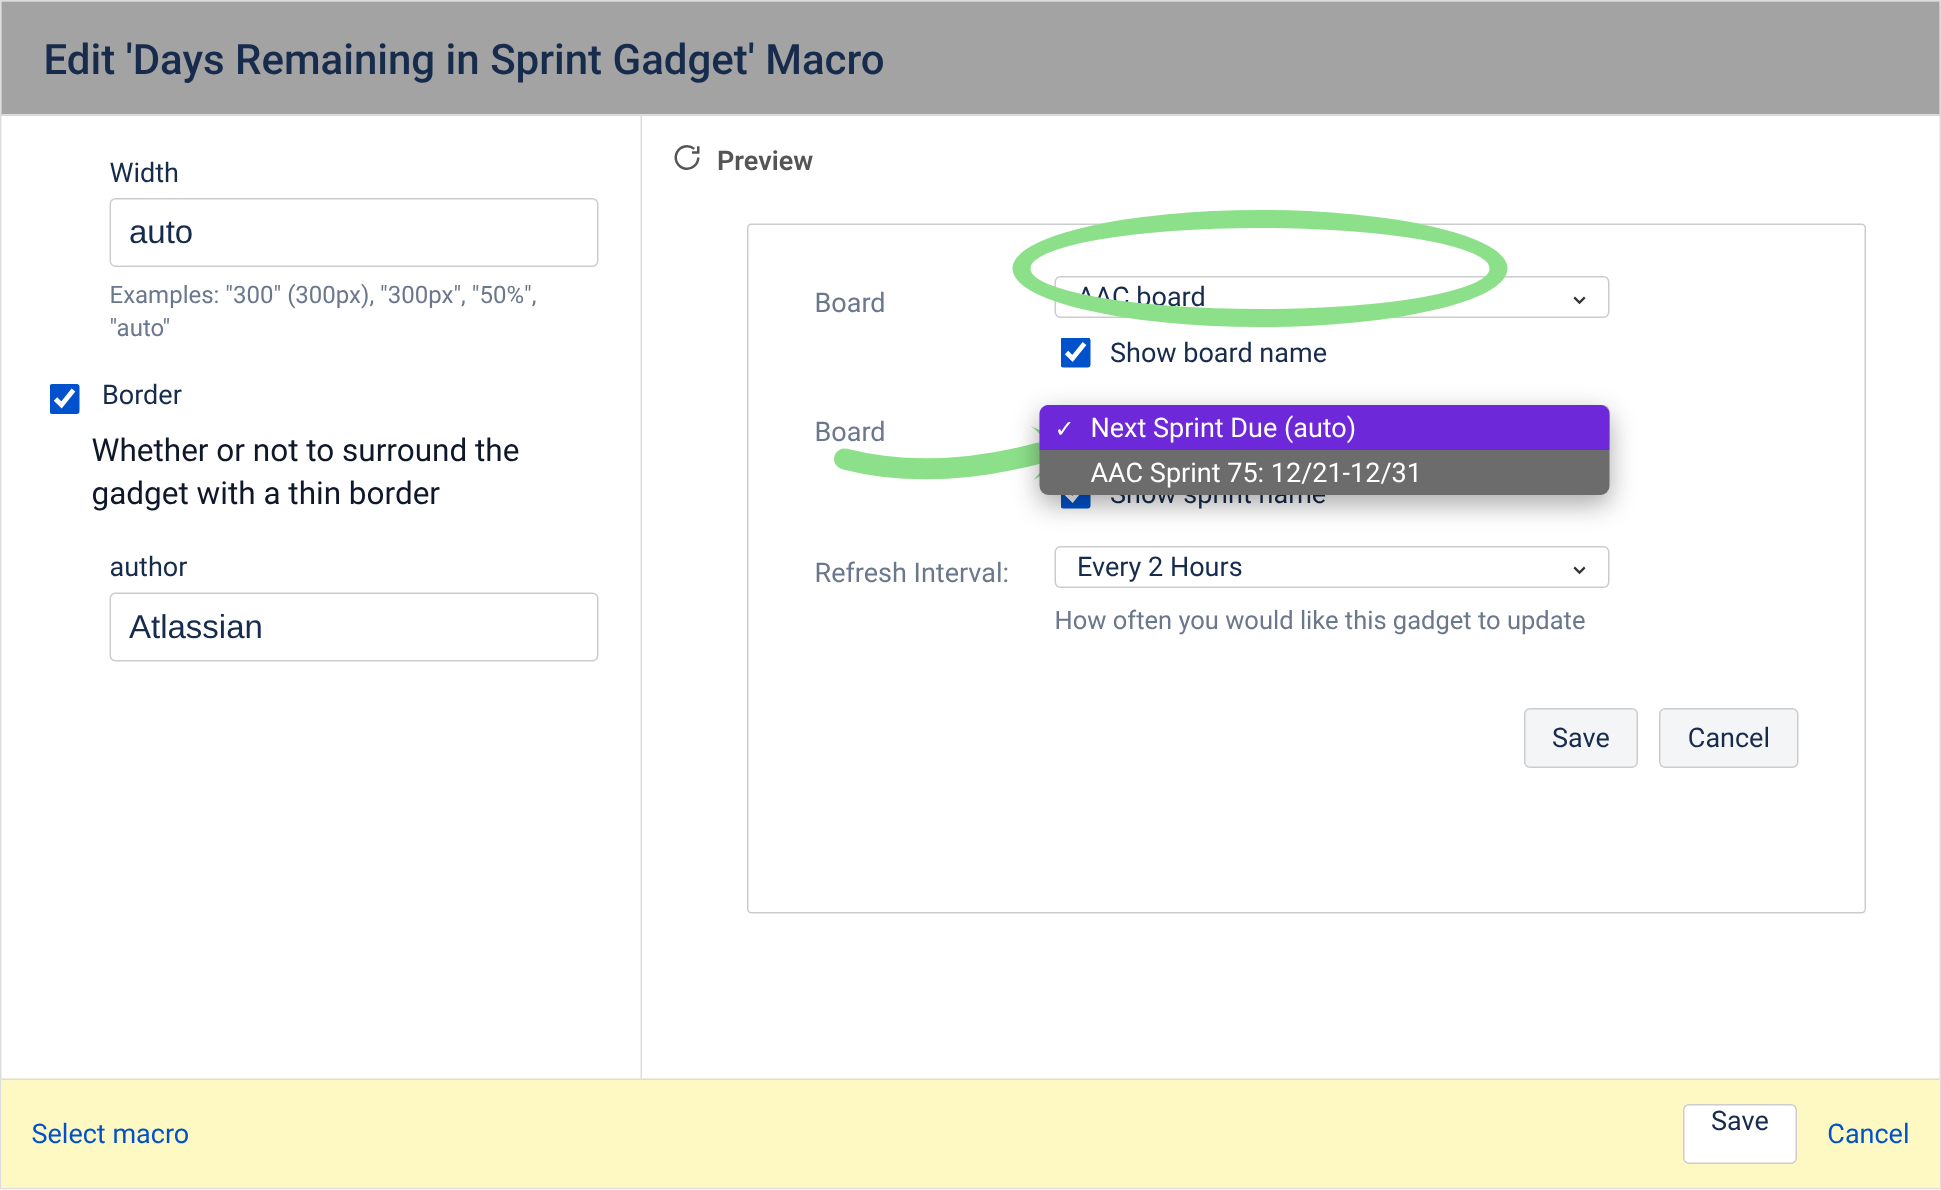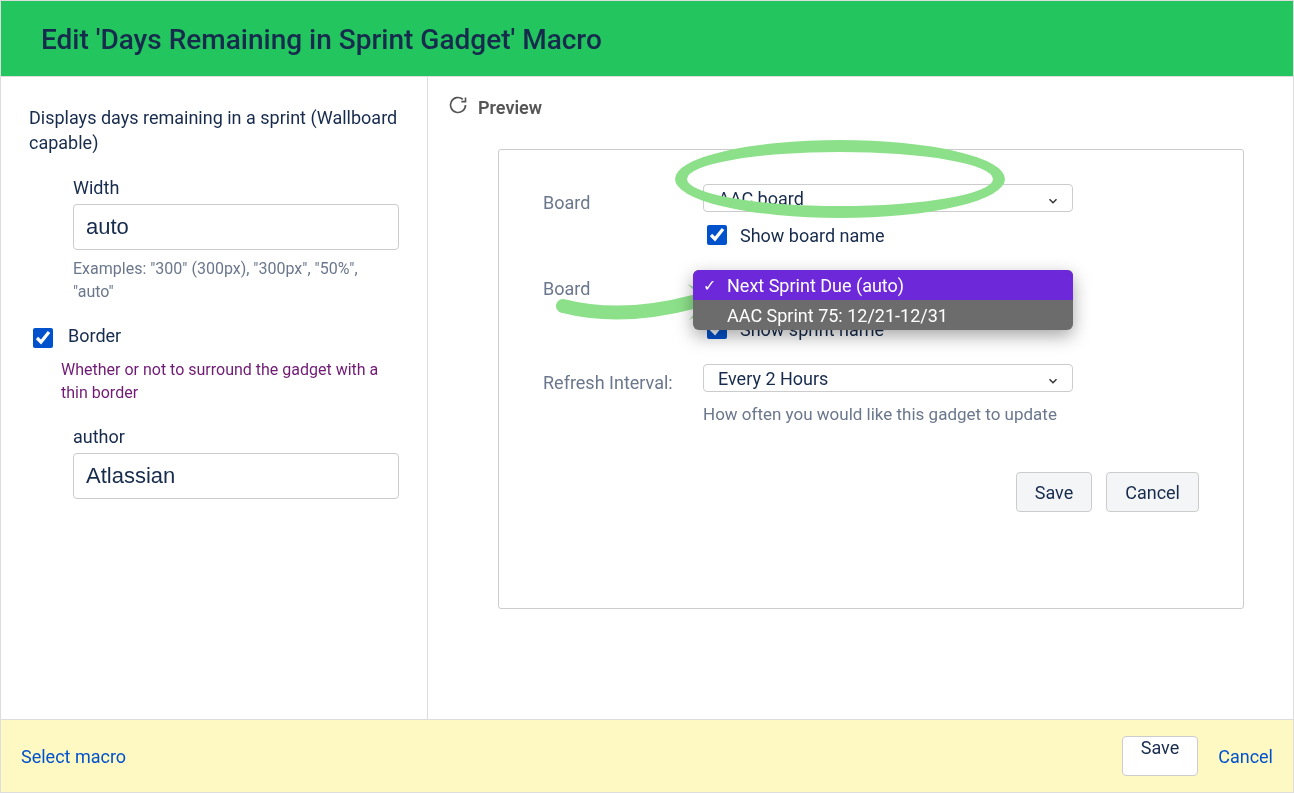--- a/index.html
+++ b/index.html
@@ -1,30 +1,30 @@
 <!DOCTYPE html>
 <html><head>
 <meta charset="utf-8">
 <style>
   * { box-sizing: border-box; }
   html, body { margin:0; padding:0; font-family: -apple-system, BlinkMacSystemFont, "Segoe UI", Roboto, Helvetica, Arial, sans-serif; color:#172b4d; background:#fff; }
   .window { width:1294px; height:793px; display:flex; flex-direction:column; border:1px solid #ddd; }
-  .title-bar { background:#22c55e; border-bottom:1px solid #ddd; padding:22px 40px 20px; }
+  .title-bar { background:#a3a3a3; border-bottom:1px solid #ddd; padding:22px 28px 20px; }
   .title-bar h1 { margin:0; font-size:28px; font-weight:500; color:#172b4d; }
   .body { flex:1; display:flex; overflow:hidden; }
   .left-panel { width:427px; border-right:1px solid #ddd; padding:28px 28px 0; }
   .desc { font-size:18px; color:#172b4d; margin:0 0 22px; line-height:1.4; }
   .form-group { margin-bottom:18px;padding-left:44px; }
   .form-label { display:block; font-size:18px; margin-bottom:6px; color:#172b4d; }
   .text-input { width:100%; height:46px; border:1px solid #ccc; border-radius:4px; padding:0 12px; font-size:22px; color:#172b4d; }
   .help-text { font-size:16px; color:#6b778c; margin-top:8px; line-height:1.4; }
   .checkbox-row { display:flex; align-items:flex-start; gap:12px; margin-top:22px; }
   .cb { width:20px; height:20px; accent-color:#0052cc; margin-top:3px; }
   .cb-label { font-size:18px; color:#172b4d; }
-  .cb-help { font-size:16px; color:#701a75; margin:8px 0 0 32px; line-height:1.4; }
+  .cb-help { font-size:21px; color:#0f172a; margin:8px 0 0 32px; line-height:1.4; }
   .author-group { margin-top:22px; }
 
   .right-panel { flex:1; padding:18px 18px 0 20px; position:relative; }
   .preview-header { display:flex; align-items:center; gap:10px; margin-bottom:30px; }
   .preview-header svg { width:20px; height:20px; color:#555; }
   .preview-title { font-size:18px; font-weight:600; color:#555; }
   .preview-box { border:1px solid #ccc; border-radius:3px; width:746px; min-height:460px; margin-left:50px; padding:34px 44px 40px; position:relative; }
   .gadget-form { display:flex; flex-direction:column; gap:22px; }
   .grow { display:flex; align-items:flex-start; }
   .glabel { width:160px; font-size:18px; color:#6b778c; padding-right:18px; padding-top:8px; }
@@ -59,21 +59,20 @@
 <body>
 
 <div class="window">
   <div class="title-bar">
     <h1>Edit 'Days Remaining in Sprint Gadget' Macro</h1>
   </div>
 
   <div class="body">
 
     <div class="left-panel">
-      <p class="desc">Displays days remaining in a sprint (Wallboard capable)</p>
 
       <div class="form-group">
         <label class="form-label">Width</label>
         <input class="text-input" value="auto" style="">
         <div class="help-text">Examples: "300" (300px), "300px", "50%", "auto"</div>
       </div>
 
       <div class="checkbox-row">
         <input type="checkbox" class="cb" checked="" style="">
         <span class="cb-label">Border</span>

